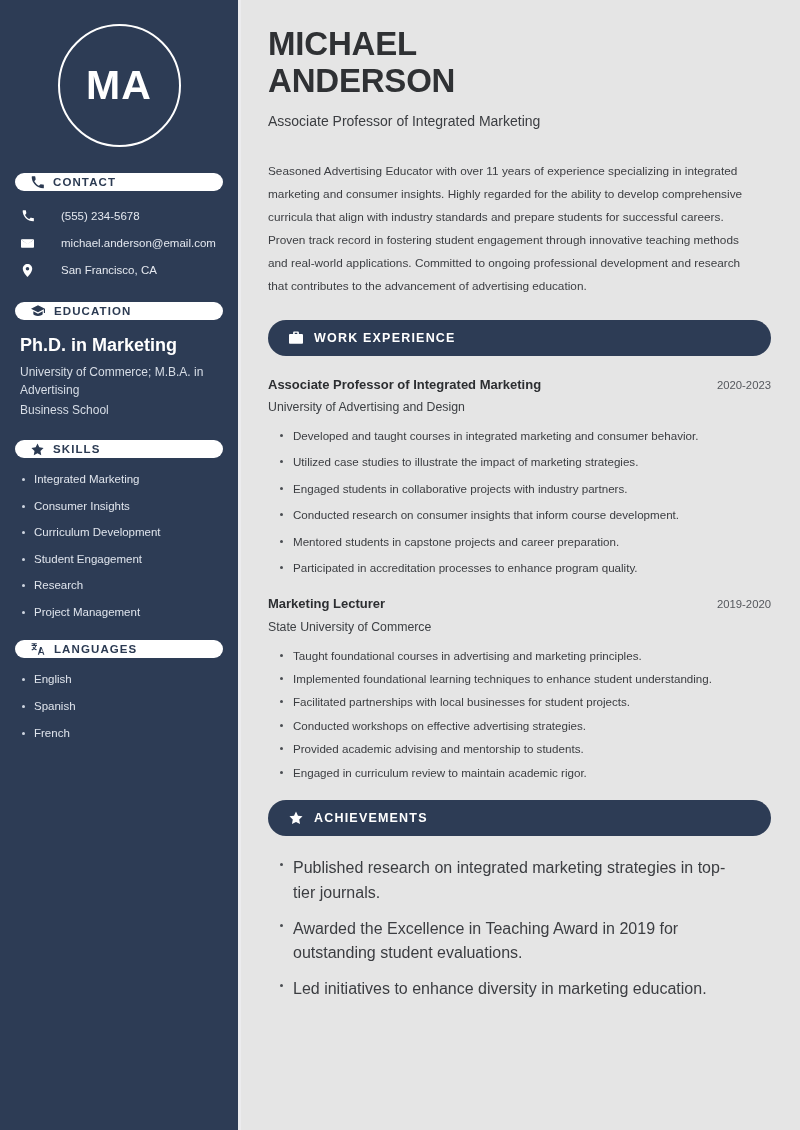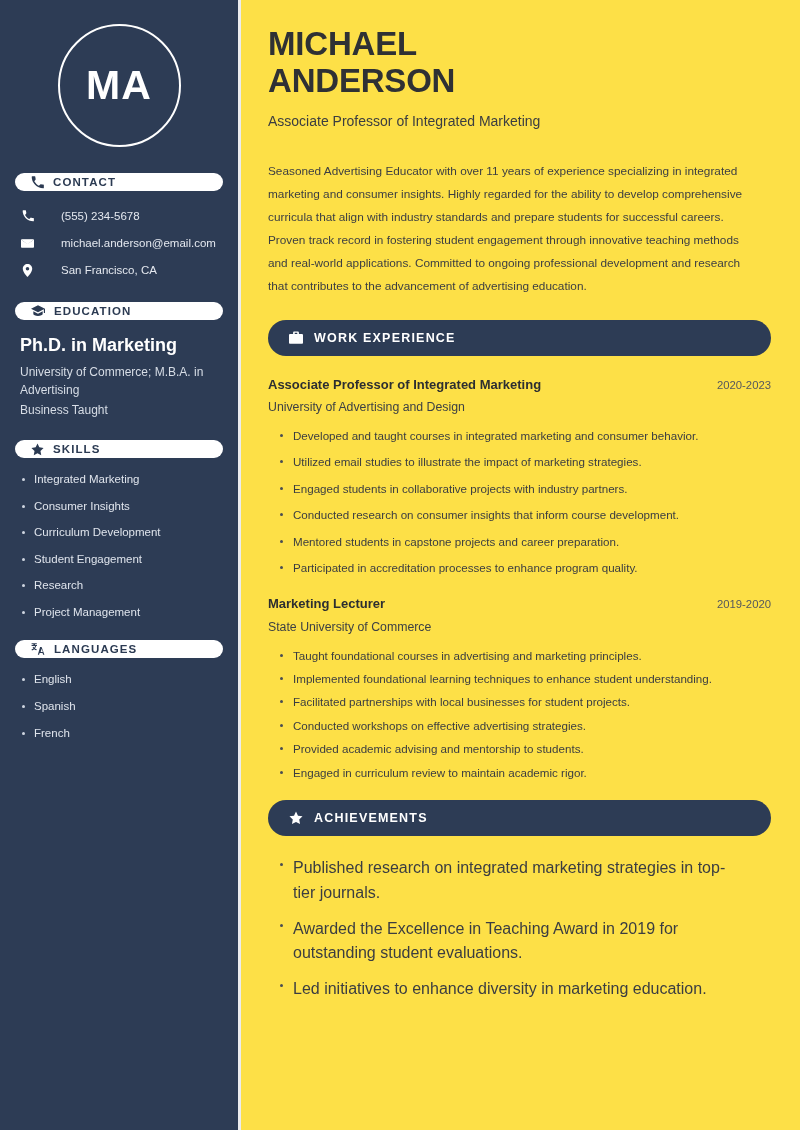--- a/index.html
+++ b/index.html
@@ -121,21 +121,21 @@
     width: 3px;
     height: 3px;
     border-radius: 50%;
     background: #cfd6e1;
   }
 
   
   .main {
     flex: 1;
     padding: 26px 29px 0 30px;
-    background: #fde047;
+    background: #e5e5e5;
     position: relative;
   }
   .main::before {
     content: "";
     position: absolute;
     left: 0; top: 0; bottom: 0;
     width: 3px;
     background: #ececee;
   }
 
@@ -302,21 +302,21 @@
             <path d="M12 0L0 6l12 6 10-5v6.5h2V6L12 0z"></path>
             <path d="M4 10.5V15c0 1.6 3.6 3.5 8 3.5s8-1.9 8-3.5v-4.5l-8 4-8-4z"></path>
           </svg>
       </span>
       <span class="pill-label">EDUCATION</span>
     </div>
 
     <div class="edu-block">
       <div class="edu-degree">Ph.D. in Marketing</div>
       <div class="edu-school">University of Commerce; M.B.A. in Advertising</div>
-      <div class="edu-extra">Business Taught</div>
+      <div class="edu-extra">Business School</div>
     </div>
 
     <div class="pill">
       <span class="icon">
         <svg width="13" height="13" viewBox="0 0 24 24">
             <path d="M12 .8l3.4 7.2 7.8 1.1-5.7 5.5 1.4 7.8L12 18.7 5.1 22.4l1.4-7.8L.8 9.1l7.8-1.1L12 .8z"></path>
           </svg>
       </span>
       <span class="pill-label">SKILLS</span>
     </div>
@@ -369,21 +369,21 @@
     </div>
 
     <div class="job">
       <div class="job-head">
         <span class="job-title">Associate Professor of Integrated Marketing</span>
         <span class="job-date">2020-2023</span>
       </div>
       <div class="job-org">University of Advertising and Design</div>
       <ul class="bullets">
         <li>Developed and taught courses in integrated marketing and consumer behavior.</li>
-        <li>Utilized email studies to illustrate the impact of marketing strategies.</li>
+        <li>Utilized case studies to illustrate the impact of marketing strategies.</li>
         <li>Engaged students in collaborative projects with industry partners.</li>
         <li>Conducted research on consumer insights that inform course development.</li>
         <li>Mentored students in capstone projects and career preparation.</li>
         <li>Participated in accreditation processes to enhance program quality.</li>
       </ul>
     </div>
 
     <div class="job">
       <div class="job-head">
         <span class="job-title">Marketing Lecturer</span>

